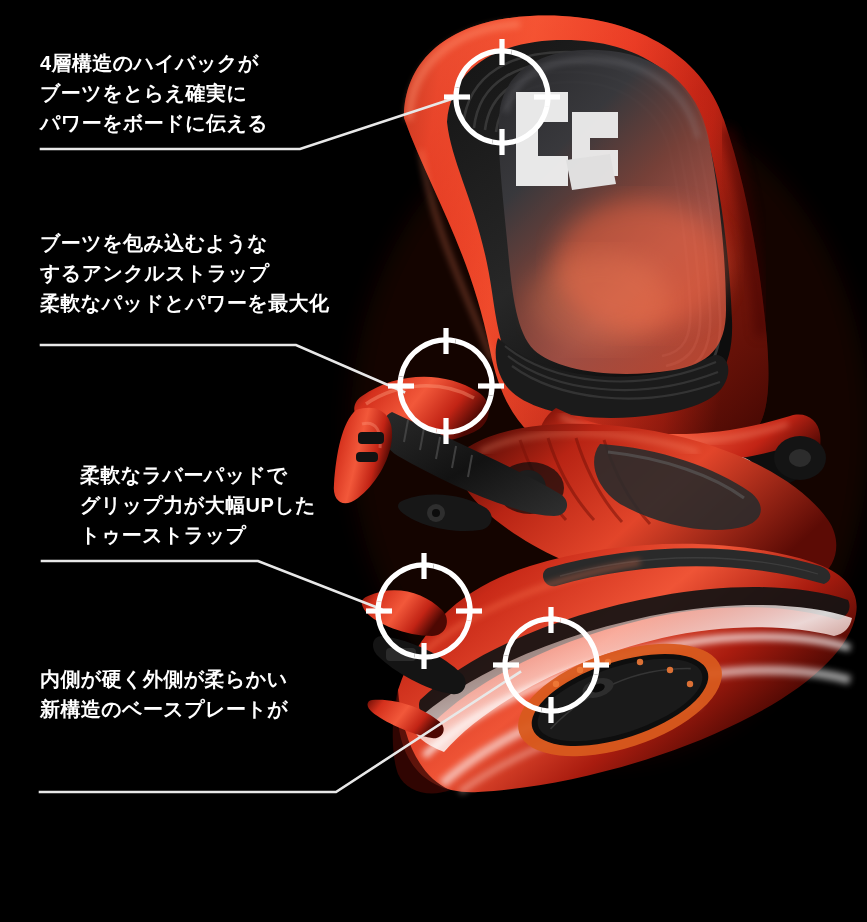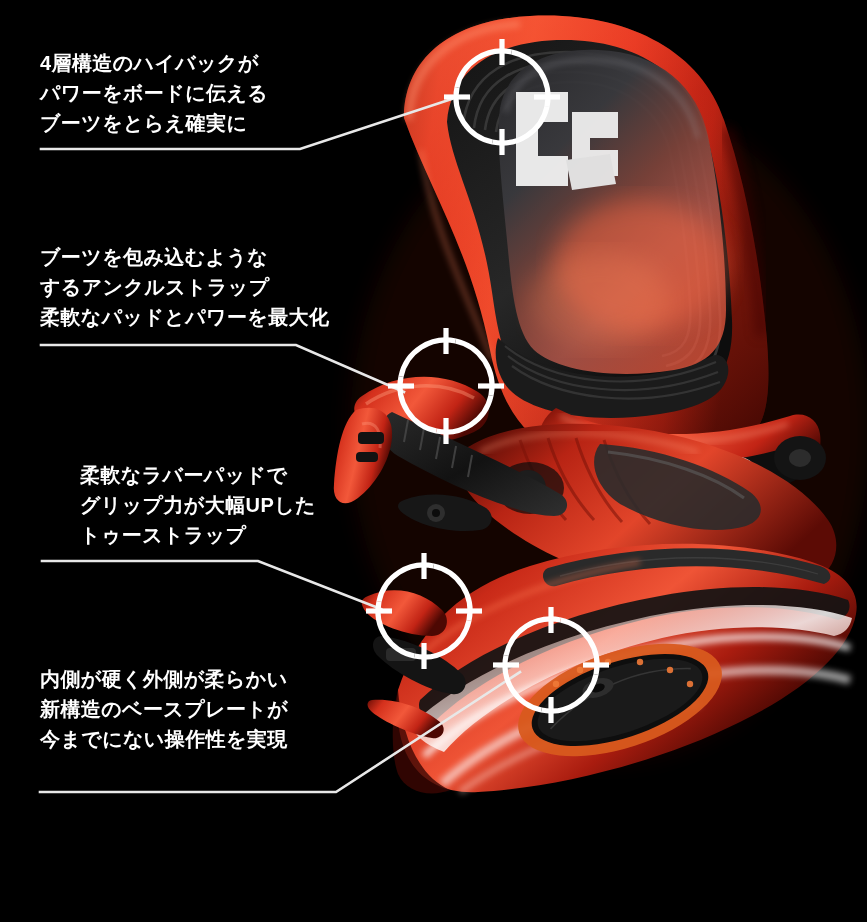--- a/index.html
+++ b/index.html
@@ -329,46 +329,45 @@
 
     <use href="#reticle" x="0" y="0" transform="translate(502,97)"></use>
     <use href="#reticle" x="0" y="0" transform="translate(446,386)"></use>
     <use href="#reticle" x="0" y="0" transform="translate(424,611)"></use>
     <use href="#reticle" x="0" y="0" transform="translate(551,665)"></use>
   </svg>
 
   <div class="callout" style="left:40px;top:48px;">
     <div class="lines">
       <span class="ln">4層構造のハイバックが</span>
+      <span class="ln">ブーツをとらえ確実に</span>
       <span class="ln">パワーをボードに伝える</span>
-      <span class="ln">ブーツをとらえ確実に</span>
     </div>
   </div>
 
-  <div class="callout" style="left:40px;top:244px;font-family:Liberation Mono, monospace;">
+  <div class="callout" style="left:40px;top:228px;">
     <div class="lines">
       <span class="ln">ブーツを包み込むような</span>
       <span class="ln">するアンクルストラップ</span>
       <span class="ln">柔軟なパッドとパワーを最大化</span>
     </div>
   </div>
 
   <div class="callout" style="left:40px;top:460px;margin-left:40px;">
     <div class="lines">
       <span class="ln">柔軟なラバーパッドで</span>
       <span class="ln">グリップ力が大幅UPした</span>
       <span class="ln">トゥーストラップ</span>
     </div>
   </div>
 
   <div class="callout" style="left:40px;top:664px;">
     <div class="lines">
       <span class="ln">内側が硬く外側が柔らかい</span>
       <span class="ln">新構造のベースプレートが</span>
-      <span class="ln">今までにない操作性を実現</span>
     </div>
   </div>
 
   <div class="flexbar">
     
     
   </div>
 
 </div>
 

